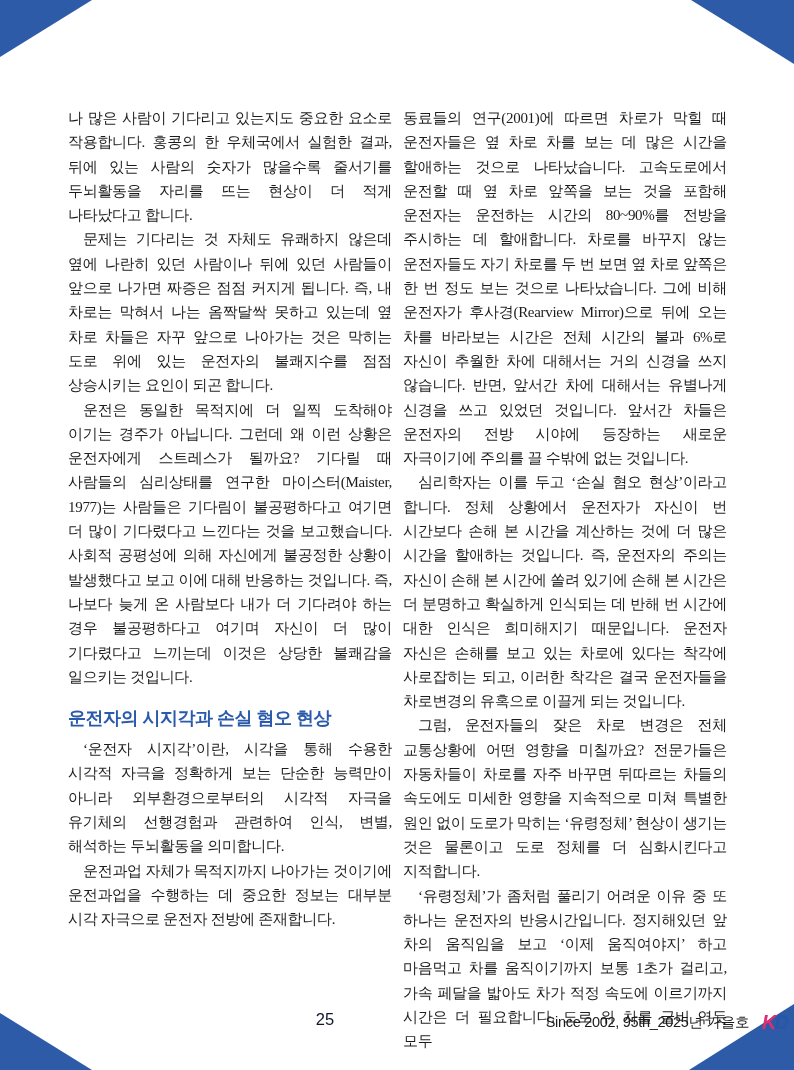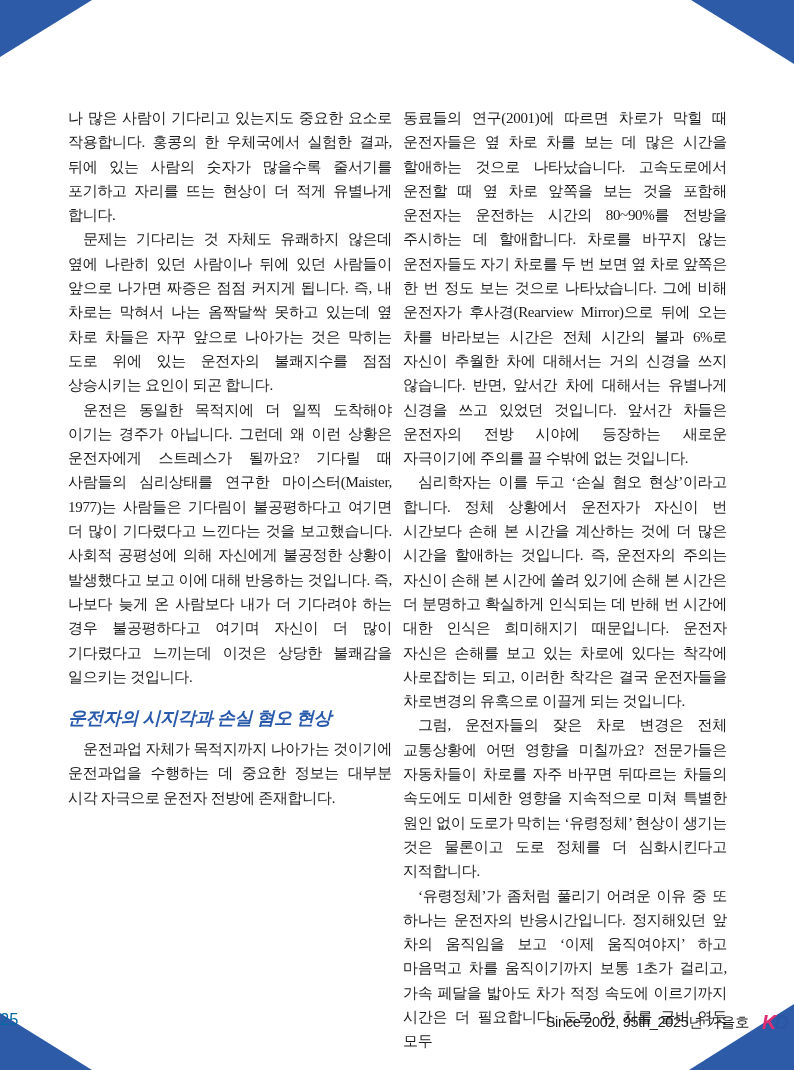--- a/index.html
+++ b/index.html
@@ -44,25 +44,25 @@
     line-height:24px;
     font-weight:700;
     margin:17px 0 7px 0;
     letter-spacing:-0.5px;
     text-align:left;
   }
 
   
   .page-number{
     position:absolute;
-    top:1010px;left:0;width:794px;
-    text-align:left;
+    top:1010px;left:0;width:650px;
+    text-align:center;
     font-family:"Liberation Sans","DejaVu Sans",sans-serif;
     font-size:16.5px;
-    color:#0369a1;
+    color:#0f172a;
   }
   .footer-right{
     position:absolute;
     top:1012px;right:7px;
     display:flex;align-items:center;gap:13px;
     font-family:"Liberation Sans","DejaVu Sans",sans-serif;
     font-size:14.5px;
     letter-spacing:-0.3px;
     color:#1a1a1a;
   }
@@ -81,24 +81,25 @@
 
 <div class="page">
 
   <div class="corner tl" style="background: rgb(45, 91, 167);"></div>
   <div class="corner tr" style="background: rgb(45, 91, 167);"></div>
   <div class="corner bl" style="background: rgb(45, 91, 167);"></div>
   <div class="corner br" style="background: rgb(45, 91, 167);"></div>
 
   <div class="content">
     <div class="col">
-        <p>나 많은 사람이 기다리고 있는지도 중요한 요소로 작용합니다. 홍콩의 한 우체국에서 실험한 결과, 뒤에 있는 사람의 숫자가 많을수록 줄서기를 포기하고 자리를 뜨는 현상이 더 적게 유별나게 합니다.</p>
+        <p>나 많은 사람이 기다리고 있는지도 중요한 요소로 작용합니다. 홍콩의 한 우체국에서 실험한 결과, 뒤에 있는 사람의 숫자가 많을수록 줄서기를 두뇌활동을 자리를 뜨는 현상이 더 적게 나타났다고 합니다.</p>
         <p class="indent">문제는 기다리는 것 자체도 유쾌하지 않은데 옆에 나란히 있던 사람이나 뒤에 있던 사람들이 앞으로 나가면 짜증은 점점 커지게 됩니다. 즉, 내 차로는 막혀서 나는 옴짝달싹 못하고 있는데 옆 차로 차들은 자꾸 앞으로 나아가는 것은 막히는 도로 위에 있는 운전자의 불쾌지수를 점점 상승시키는 요인이 되곤 합니다.</p>
         <p class="indent">운전은 동일한 목적지에 더 일찍 도착해야 이기는 경주가 아닙니다. 그런데 왜 이런 상황은 운전자에게 스트레스가 될까요? 기다릴 때 사람들의 심리상태를 연구한 마이스터(Maister, 1977)는 사람들은 기다림이 불공평하다고 여기면 더 많이 기다렸다고 느낀다는 것을 보고했습니다. 사회적 공평성에 의해 자신에게 불공정한 상황이 발생했다고 보고 이에 대해 반응하는 것입니다. 즉, 나보다 늦게 온 사람보다 내가 더 기다려야 하는 경우 불공평하다고 여기며 자신이 더 많이 기다렸다고 느끼는데 이것은 상당한 불쾌감을 일으키는 것입니다.</p>
-        <h2 style="color: rgb(42, 90, 171); font-style: italic;">운전자의 시지각과 손실 혐오 현상</h2>
+        <h2 style="color: rgb(42, 90, 171);">운전자의 시지각과 손실 혐오 현상</h2>
+        <p class="indent">‘운전자 시지각’이란, 시각을 통해 수용한 시각적 자극을 정확하게 보는 단순한 능력만이 아니라 외부환경으로부터의 시각적 자극을 유기체의 선행경험과 관련하여 인식, 변별, 해석하는 두뇌활동을 의미합니다.</p>
         <p class="indent">운전과업 자체가 목적지까지 나아가는 것이기에 운전과업을 수행하는 데 중요한 정보는 대부분 시각 자극으로 운전자 전방에 존재합니다.</p>
       </div>
     <div class="col">
         <p>동료들의 연구(2001)에 따르면 차로가 막힐 때 운전자들은 옆 차로 차를 보는 데 많은 시간을 할애하는 것으로 나타났습니다. 고속도로에서 운전할 때 옆 차로 앞쪽을 보는 것을 포함해 운전자는 운전하는 시간의 80~90%를 전방을 주시하는 데 할애합니다. 차로를 바꾸지 않는 운전자들도 자기 차로를 두 번 보면 옆 차로 앞쪽은 한 번 정도 보는 것으로 나타났습니다. 그에 비해 운전자가 후사경(Rearview Mirror)으로 뒤에 오는 차를 바라보는 시간은 전체 시간의 불과 6%로 자신이 추월한 차에 대해서는 거의 신경을 쓰지 않습니다. 반면, 앞서간 차에 대해서는 유별나게 신경을 쓰고 있었던 것입니다. 앞서간 차들은 운전자의 전방 시야에 등장하는 새로운 자극이기에 주의를 끌 수밖에 없는 것입니다.</p>
         <p class="indent">심리학자는 이를 두고 ‘손실 혐오 현상’이라고 합니다. 정체 상황에서 운전자가 자신이 번 시간보다 손해 본 시간을 계산하는 것에 더 많은 시간을 할애하는 것입니다. 즉, 운전자의 주의는 자신이 손해 본 시간에 쏠려 있기에 손해 본 시간은 더 분명하고 확실하게 인식되는 데 반해 번 시간에 대한 인식은 희미해지기 때문입니다. 운전자 자신은 손해를 보고 있는 차로에 있다는 착각에 사로잡히는 되고, 이러한 착각은 결국 운전자들을 차로변경의 유혹으로 이끌게 되는 것입니다.</p>
         <p class="indent">그럼, 운전자들의 잦은 차로 변경은 전체 교통상황에 어떤 영향을 미칠까요? 전문가들은 자동차들이 차로를 자주 바꾸면 뒤따르는 차들의 속도에도 미세한 영향을 지속적으로 미쳐 특별한 원인 없이 도로가 막히는 ‘유령정체’ 현상이 생기는 것은 물론이고 도로 정체를 더 심화시킨다고 지적합니다.</p>
         <p class="indent">‘유령정체’가 좀처럼 풀리기 어려운 이유 중 또 하나는 운전자의 반응시간입니다. 정지해있던 앞 차의 움직임을 보고 ‘이제 움직여야지’ 하고 마음먹고 차를 움직이기까지 보통 1초가 걸리고, 가속 페달을 밟아도 차가 적정 속도에 이르기까지 시간은 더 필요합니다. 도로 위 차를 굴비 엮듯 모두</p>
       </div>
   </div>
 

